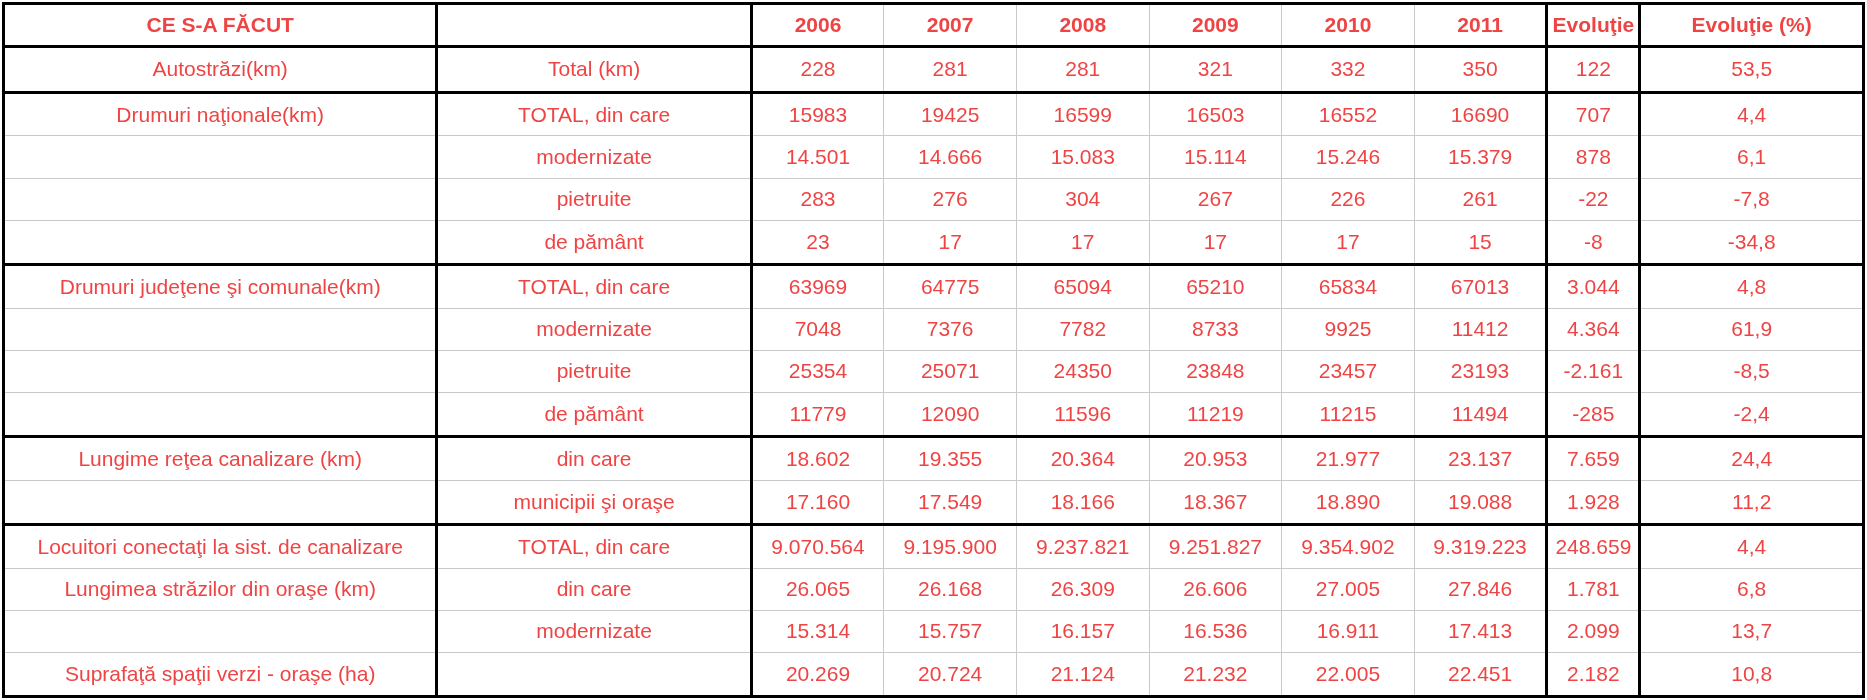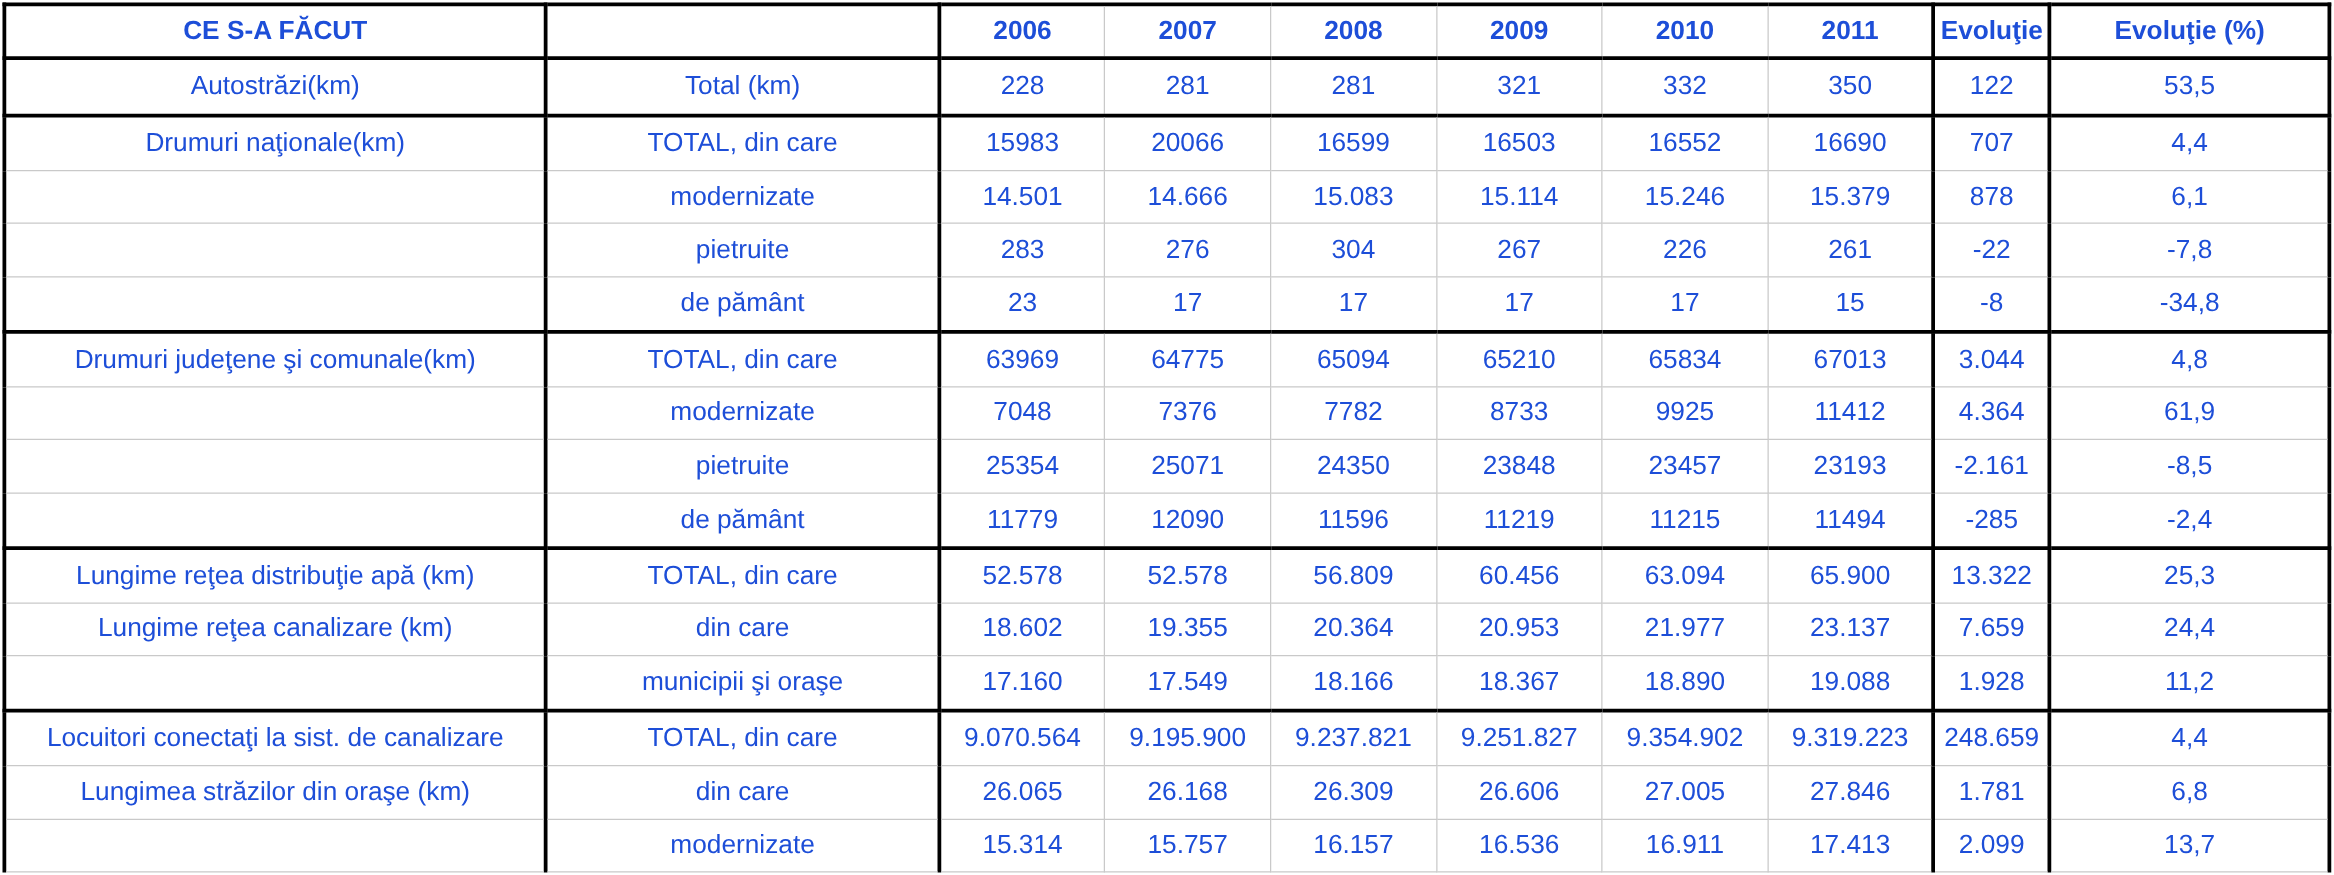--- a/index.html
+++ b/index.html
@@ -14,21 +14,21 @@
     background: #ffffff;
     padding: 2px;
   }
   table {
     width: 100%;
     height: 100%;
     border-collapse: collapse;
     table-layout: fixed;
     font-family: "Liberation Sans", sans-serif;
     font-size: 21px;
-    color: #1d4ed8;
+    color: #ef4444;
     background: #ffffff;
   }
   th, td {
     border: 1px solid #c9c9c9;
     text-align: center;
     vertical-align: middle;
     padding: 0 4px;
     overflow: hidden;
     white-space: nowrap;
     font-weight: normal;
@@ -82,21 +82,21 @@
           <td class="bbt">321</td>
           <td class="bbt">332</td>
           <td class="brt bbt">350</td>
           <td class="brt bbt">122</td>
           <td class="brt bbt">53,5</td>
         </tr>
         <tr>
           <td class="blt brt">Drumuri naţionale(km)</td>
           <td class="brt">TOTAL, din care</td>
           <td class="">15983</td>
-          <td class="">20066</td>
+          <td class="">19425</td>
           <td class="">16599</td>
           <td class="">16503</td>
           <td class="">16552</td>
           <td class="brt">16690</td>
           <td class="brt">707</td>
           <td class="brt">4,4</td>
         </tr>
         <tr>
           <td class="blt brt"></td>
           <td class="brt">modernizate</td>
@@ -175,32 +175,20 @@
           <td class="bbt">11779</td>
           <td class="bbt">12090</td>
           <td class="bbt">11596</td>
           <td class="bbt">11219</td>
           <td class="bbt">11215</td>
           <td class="brt bbt">11494</td>
           <td class="brt bbt">-285</td>
           <td class="brt bbt">-2,4</td>
         </tr>
         <tr>
-          <td class="blt brt">Lungime reţea distribuţie apă (km)</td>
-          <td class="brt">TOTAL, din care</td>
-          <td class="">52.578</td>
-          <td class="">52.578</td>
-          <td class="">56.809</td>
-          <td class="">60.456</td>
-          <td class="">63.094</td>
-          <td class="brt">65.900</td>
-          <td class="brt">13.322</td>
-          <td class="brt">25,3</td>
-        </tr>
-        <tr>
           <td class="blt brt">Lungime reţea canalizare (km)</td>
           <td class="brt">din care</td>
           <td class="">18.602</td>
           <td class="">19.355</td>
           <td class="">20.364</td>
           <td class="">20.953</td>
           <td class="">21.977</td>
           <td class="brt">23.137</td>
           <td class="brt">7.659</td>
           <td class="brt">24,4</td>
@@ -246,15 +234,27 @@
           <td class="brt">modernizate</td>
           <td class="">15.314</td>
           <td class="">15.757</td>
           <td class="">16.157</td>
           <td class="">16.536</td>
           <td class="">16.911</td>
           <td class="brt">17.413</td>
           <td class="brt">2.099</td>
           <td class="brt">13,7</td>
         </tr>
+        <tr>
+          <td class="blt brt bbt">Suprafaţă spaţii verzi - oraşe (ha)</td>
+          <td class="brt bbt"></td>
+          <td class="bbt">20.269</td>
+          <td class="bbt">20.724</td>
+          <td class="bbt">21.124</td>
+          <td class="bbt">21.232</td>
+          <td class="bbt">22.005</td>
+          <td class="brt bbt">22.451</td>
+          <td class="brt bbt">2.182</td>
+          <td class="brt bbt">10,8</td>
+        </tr>
       </tbody>
   </table>
 </div>
 
 </body></html>

